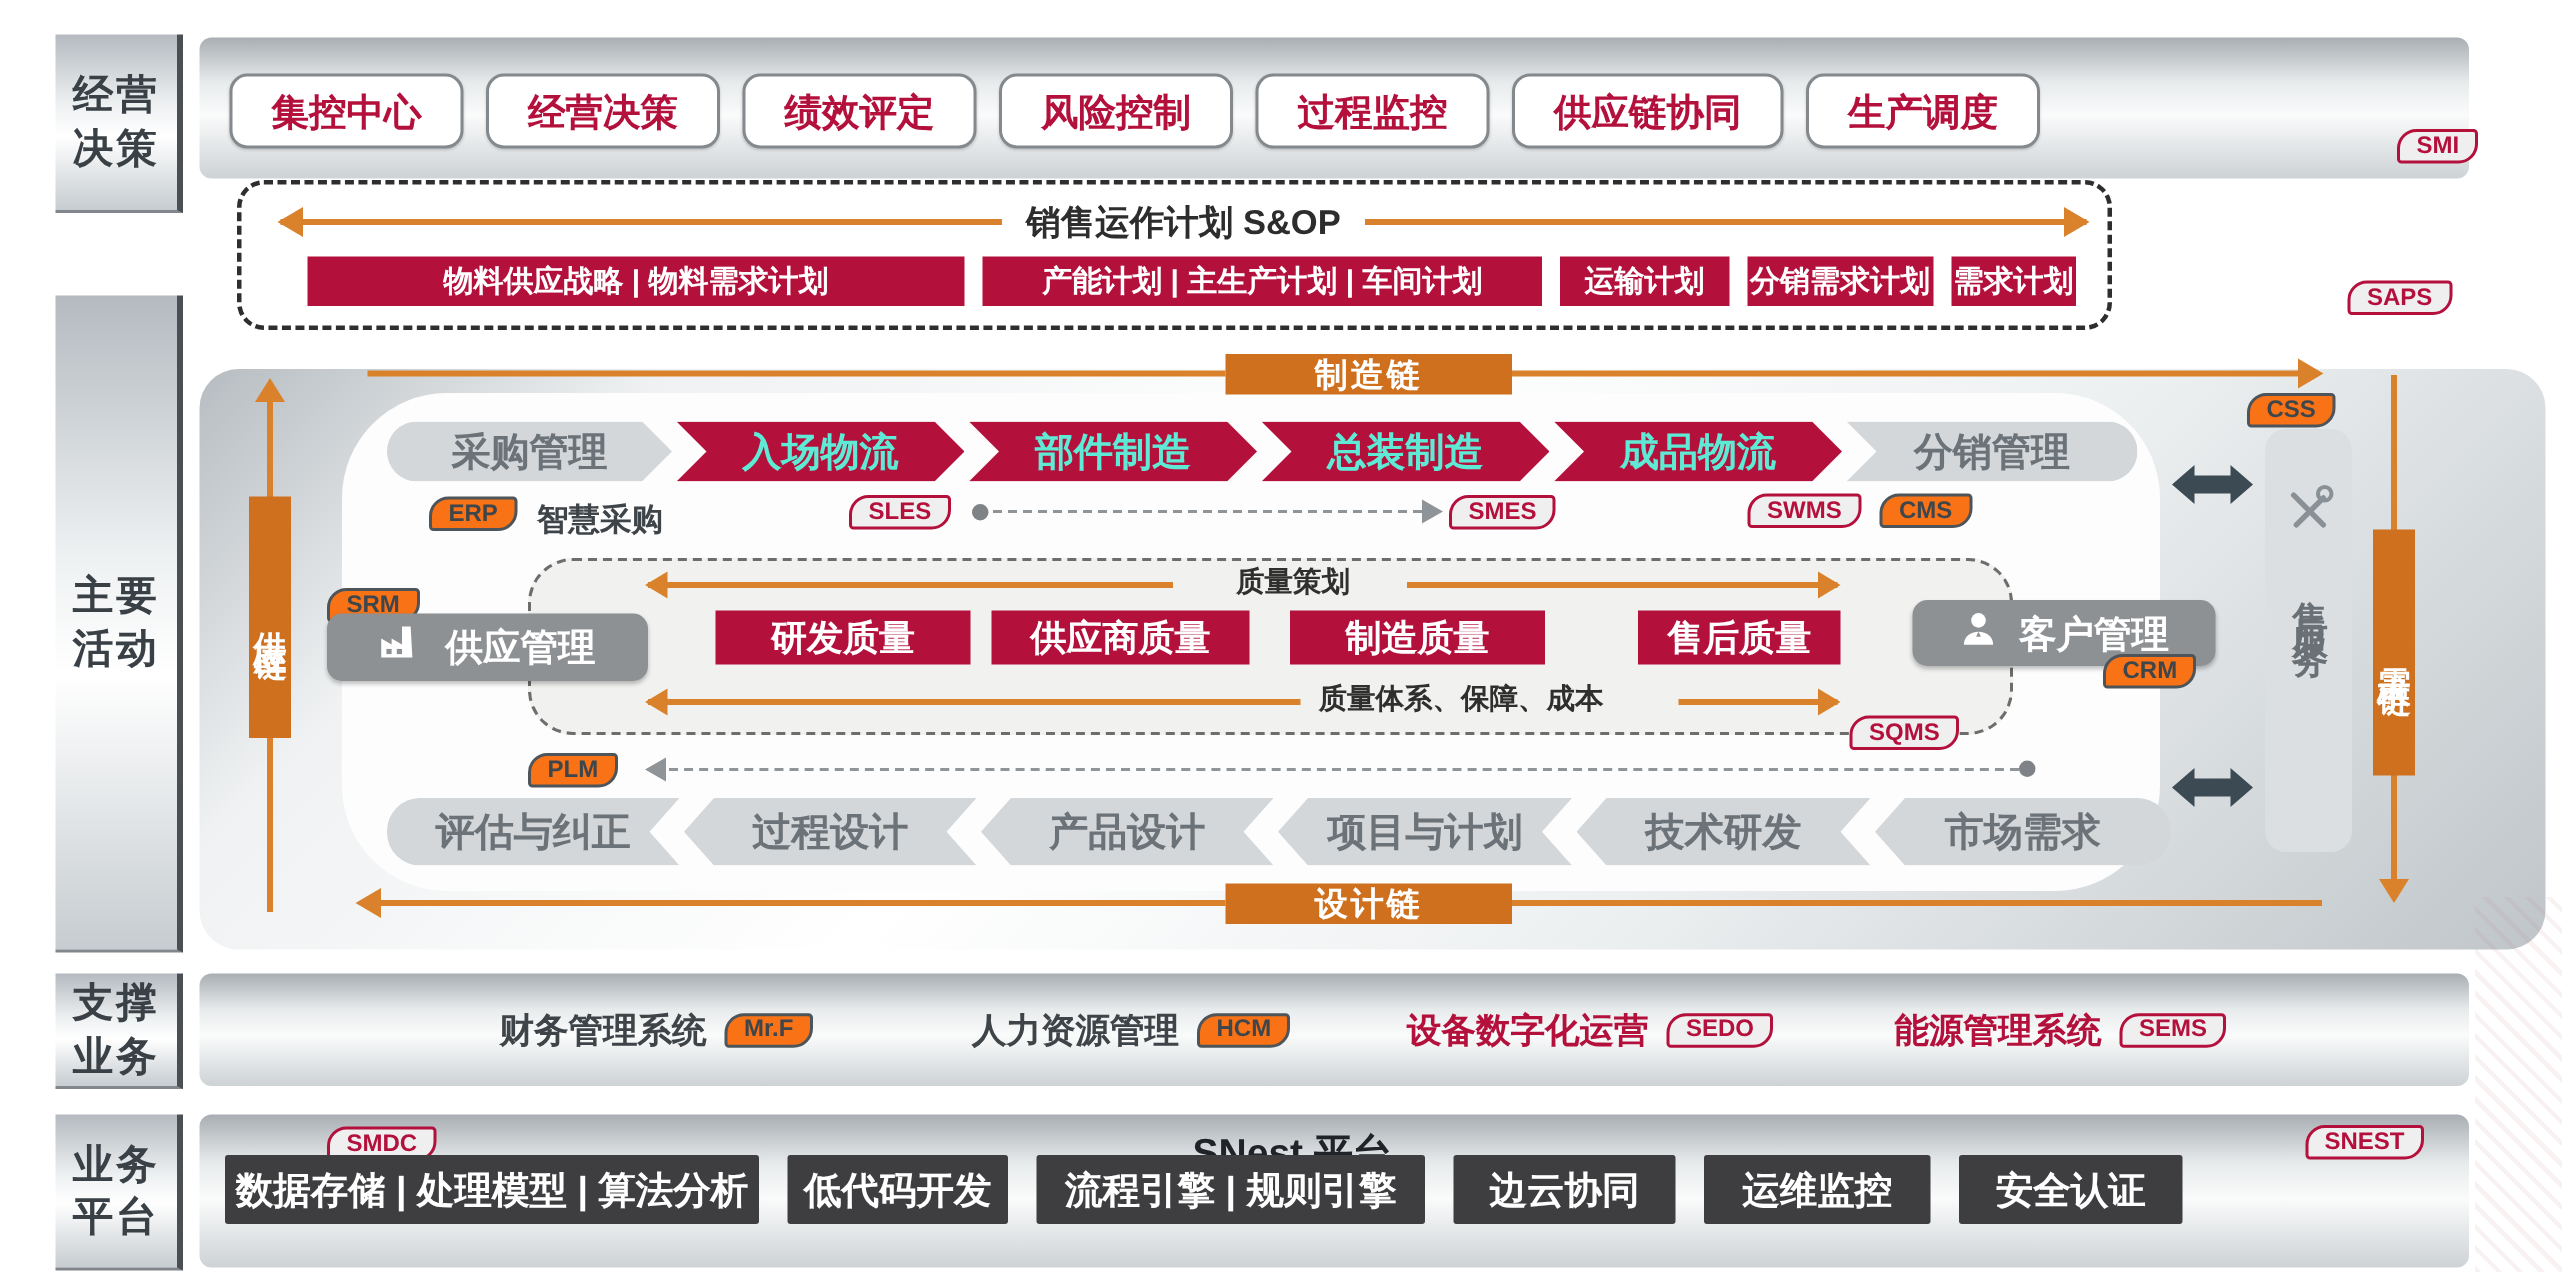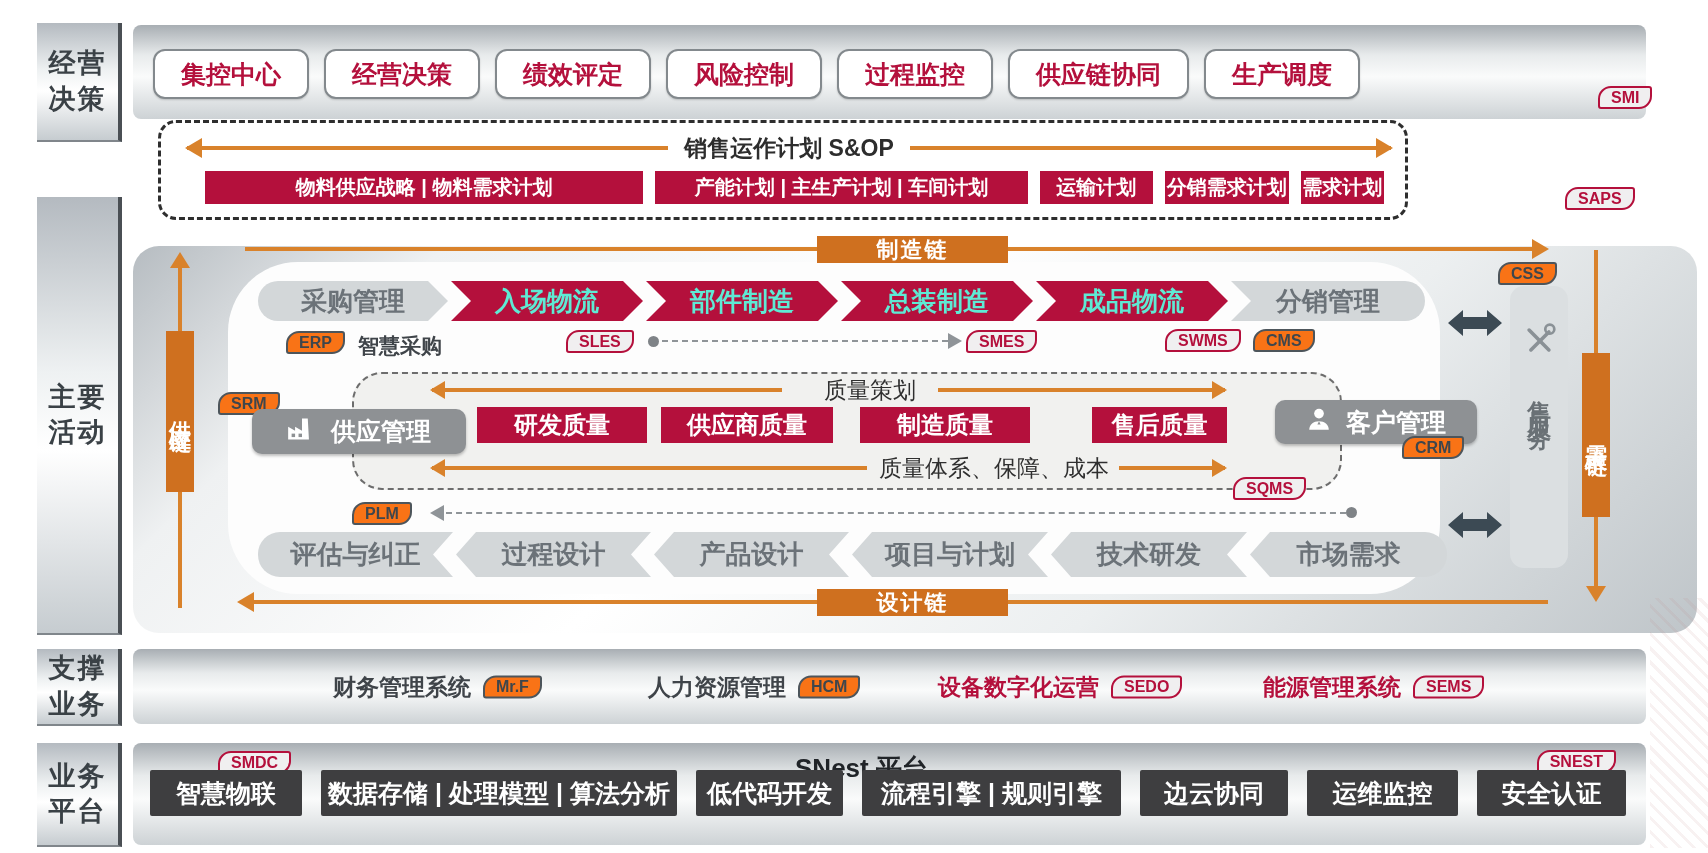--- a/index.html
+++ b/index.html
@@ -77,21 +77,21 @@
   .vtext{writing-mode:vertical-rl;text-orientation:upright;color:#fff;font-weight:bold;font-size:22px;letter-spacing:5px;}
 
   
   .quality-box{position:absolute;left:352px;top:372px;width:990px;height:118px;background:#f1f1ef;
     border:2.5px dashed #6d6d6d;border-radius:30px;box-sizing:border-box;}
   .q-arrow{position:absolute;height:4px;background:#d9822b;}
   .q-arrow.hl::before{content:"";position:absolute;left:-2px;top:-7px;width:0;height:0;
     border-right:15px solid #d9822b;border-top:9px solid transparent;border-bottom:9px solid transparent;}
   .q-arrow.hr::after{content:"";position:absolute;right:-2px;top:-7px;width:0;height:0;
     border-left:15px solid #d9822b;border-top:9px solid transparent;border-bottom:9px solid transparent;}
-  .q-text{position:absolute;font-weight:normal;font-size:23px;color:#2f2f2f;white-space:nowrap;}
+  .q-text{position:absolute;font-weight:bold;font-size:19px;color:#2f2f2f;white-space:nowrap;}
   .q-btn{position:absolute;top:33px;height:36px;background:#b4103c;color:#fff;font-weight:bold;font-size:24px;
     display:flex;align-items:center;justify-content:center;}
 
   
   .mgmt-box{position:absolute;background:#8e9194;border-radius:10px;display:flex;align-items:center;
     justify-content:center;gap:14px;color:#fff;font-weight:bold;font-size:25px;z-index:2;box-shadow:0 2px 3px rgba(0,0,0,.25);}
 
   
   .dash-line{position:absolute;border-top:2.5px dashed #8f9498;}
   .g-head-r{position:absolute;width:0;height:0;border-left:14px solid #8f9498;
@@ -218,21 +218,21 @@
     <div class="q-btn" style="left:307px;width:172px;">供应商质量</div>
     <div class="q-btn" style="left:506px;width:170px;">制造质量</div>
     <div class="q-btn" style="left:738px;width:135px;">售后质量</div>
     <div class="q-arrow hl" style="left:78px;top:92px;width:435px;"></div>
     <div class="q-text" style="left:525px;top:79px;">质量体系、保障、成本</div>
     <div class="q-arrow hr" style="left:765px;top:92px;width:106px;"></div>
   </div>
   <div class="tag red" style="left:1233px;top:477px;z-index:3;">SQMS</div>
 
   <div class="tag" style="left:218px;top:392px;z-index:1;">SRM</div>
-  <div class="mgmt-box" style="left:218px;top:409px;width:214px;height:45px;margin-left:34px;">
+  <div class="mgmt-box" style="left:218px;top:409px;width:214px;height:45px;">
     <span>
       <svg width="30" height="24" viewBox="0 0 26 20">
           <path d="M1 19V8l6 3.5V8l6 3.5V1h5l1 18H1z" fill="#ffffff"></path>
           <rect x="4" y="14" width="3" height="3" fill="#8e9194"></rect>
           <rect x="10" y="14" width="3" height="3" fill="#8e9194"></rect>
         </svg>
     </span>
     <span>供应管理</span>
   </div>
 
@@ -309,21 +309,20 @@
       <span class="sup-label">能源管理系统</span>
       <span class="tag red">SEMS</span>
     </div>
   </div>
 
   <div class="band" style="top:743px;height:102px;">
     <div class="tag red" style="left:85px;top:8px;">SMDC</div>
     <div class="plat-title">SNest 平台</div>
     <div class="tag red" style="right:30px;top:7px;left:auto;">SNEST</div>
     <div class="plat-btns">
-      <div class="dark-btn" style="width:152px;">智慧物联</div>
       <div class="dark-btn" style="width:356px;">数据存储 | 处理模型 | 算法分析</div>
       <div class="dark-btn" style="width:147px;">低代码开发</div>
       <div class="dark-btn" style="width:259px;">流程引擎 | 规则引擎</div>
       <div class="dark-btn" style="width:148px;">边云协同</div>
       <div class="dark-btn" style="width:151px;">运维监控</div>
       <div class="dark-btn" style="width:149px;">安全认证</div>
     </div>
   </div>
 
   <div class="texture"></div>

